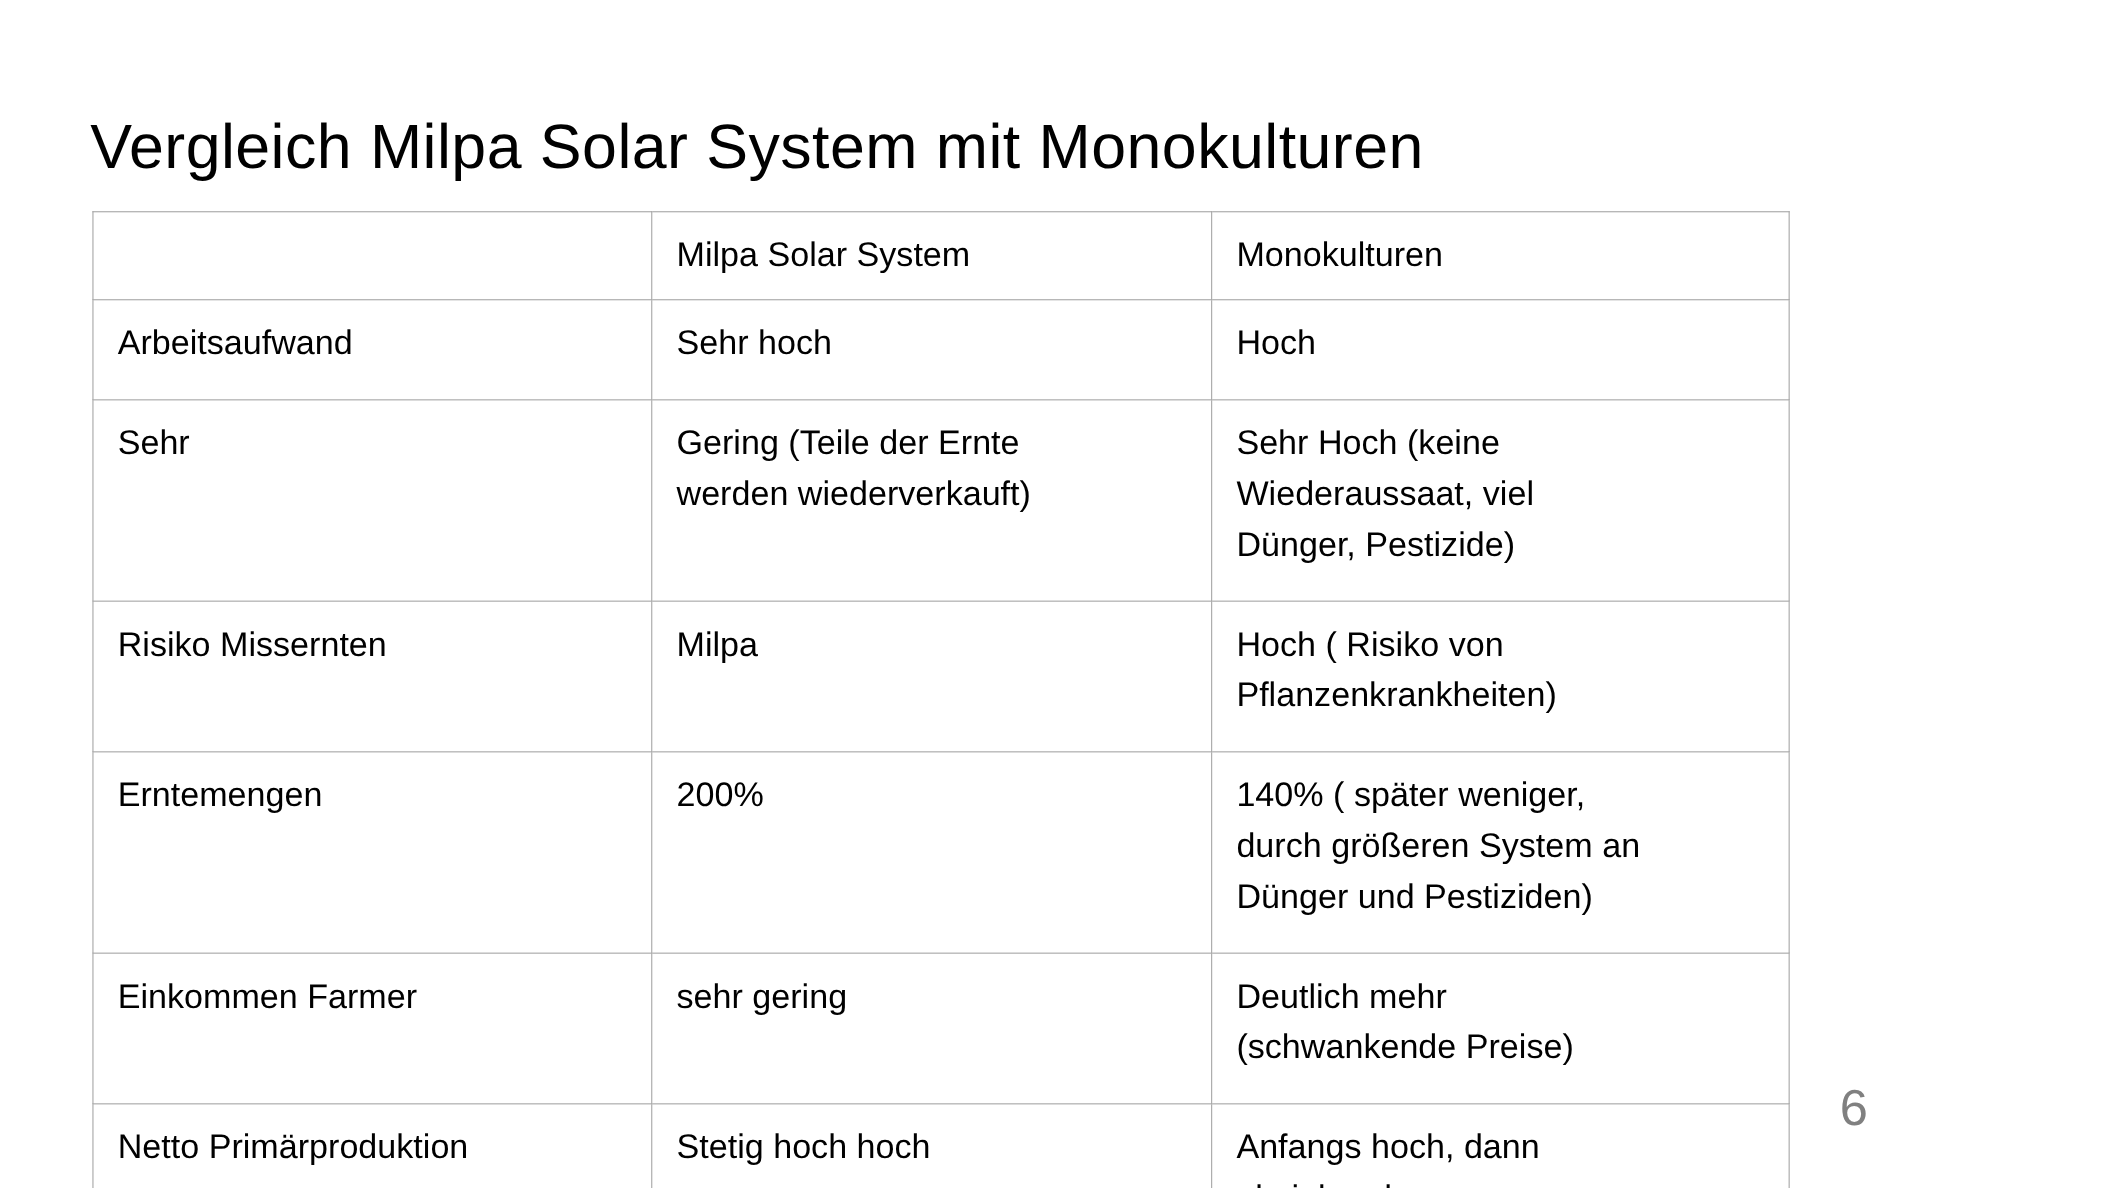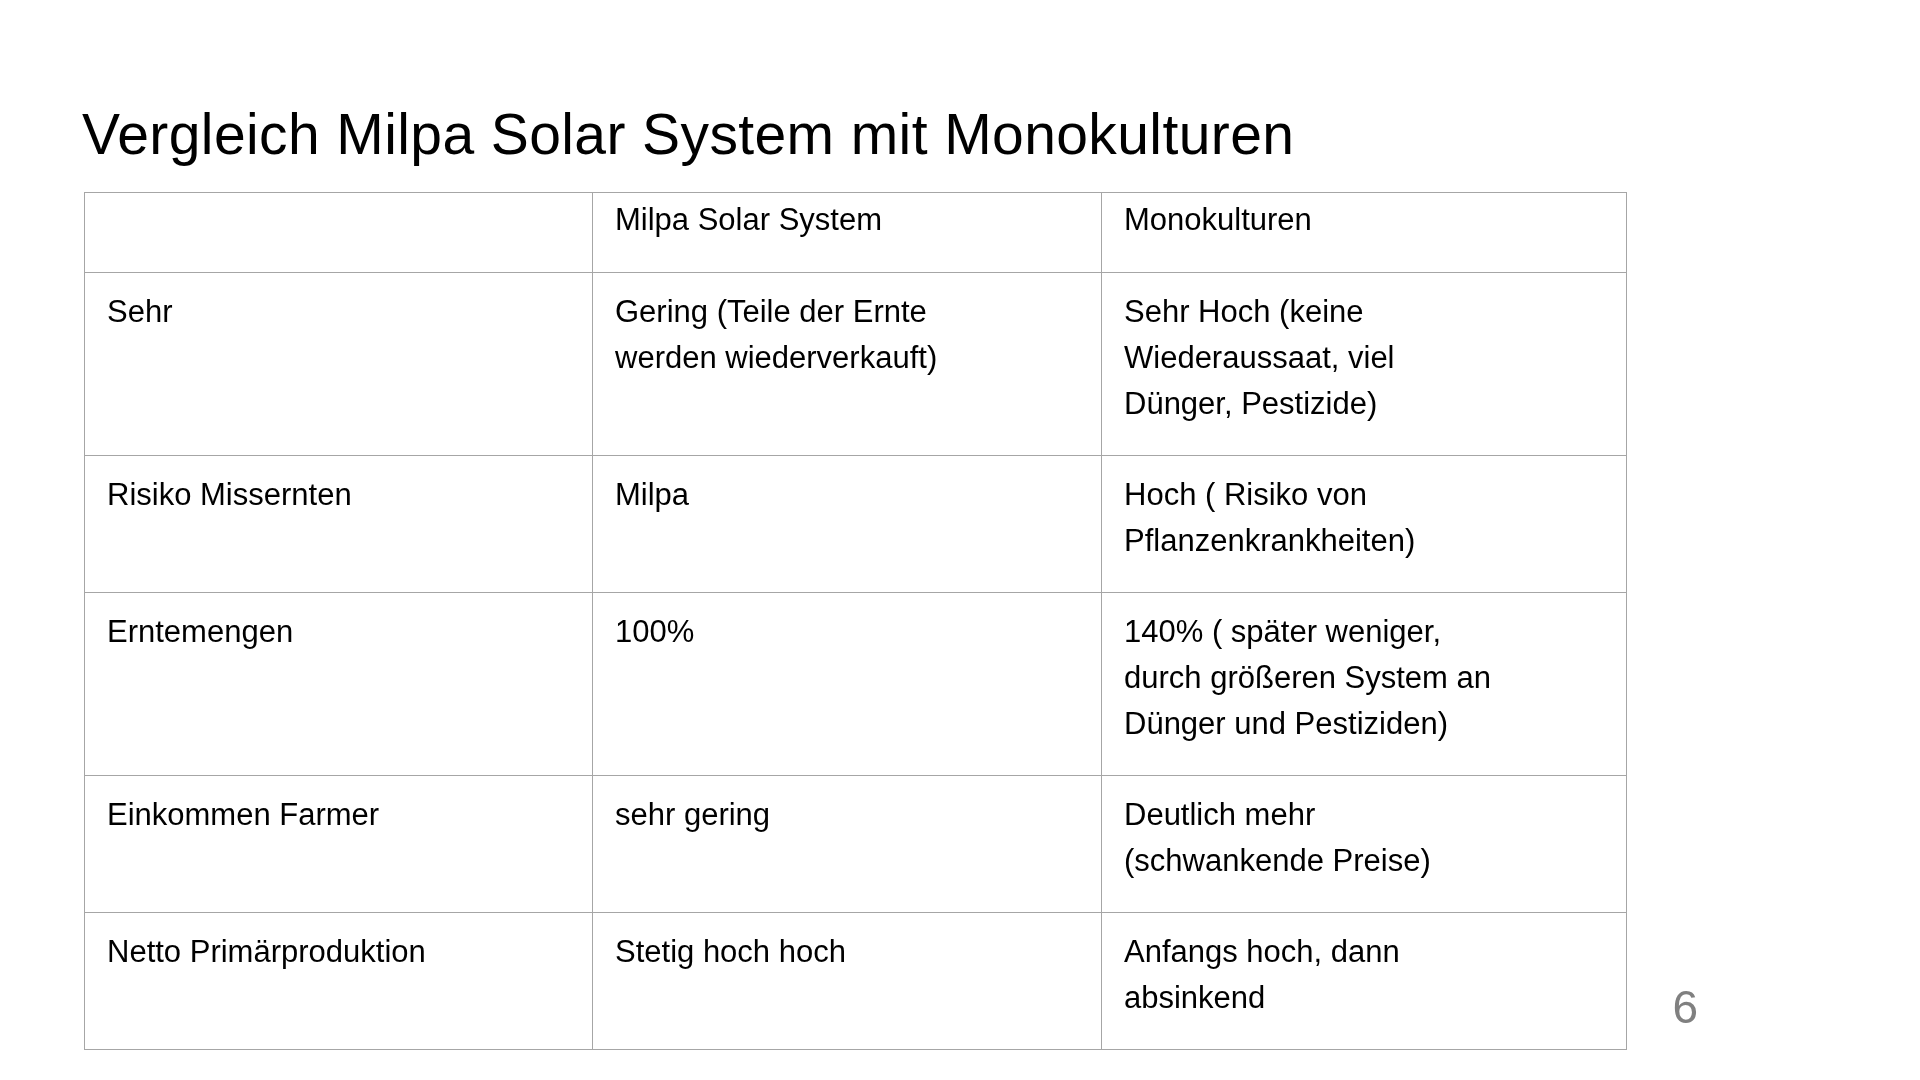--- a/index.html
+++ b/index.html
@@ -65,21 +65,21 @@
     font-size: 31px;
     line-height: 46px;
     font-weight: 400;
     padding: 21px 22px 20px 22px;
     color: #000000;
     background: #ffffff;
   }
 
   table.comparison thead th {
     height: 80px;
-    padding-top: 4px;
+    padding-top: 16px;
     padding-bottom: 14px;
   }
 
   table.comparison tbody td {
     padding-top: 16px;
     padding-bottom: 28px;
   }
 
   
   tr.r-head      th { height: 80px; }
@@ -118,20 +118,29 @@
       <thead>
         <tr class="r-head">
           <th></th>
           <th>Milpa Solar System</th>
           <th>Monokulturen</th>
         </tr>
       </thead>
 
       <tbody>
 
+        <tr class="r-single">
+          <td>Arbeitsaufwand</td>
+          <td>
+            <span class="cell-line">Sehr hoch</span>
+          </td>
+          <td>
+            <span class="cell-line">Hoch</span>
+          </td>
+        </tr>
 
         <tr class="r-three">
           <td>Sehr</td>
           <td>
             <span class="cell-line">Gering (Teile der Ernte</span>
             <span class="cell-line">werden wiederverkauft)</span>
           </td>
           <td>
             <span class="cell-line">Sehr Hoch (keine</span>
             <span class="cell-line">Wiederaussaat,  viel</span>
@@ -146,21 +155,21 @@
           </td>
           <td>
             <span class="cell-line">Hoch ( Risiko von</span>
             <span class="cell-line">Pflanzenkrankheiten)</span>
           </td>
         </tr>
 
         <tr class="r-three">
           <td>Erntemengen</td>
           <td>
-            <span class="cell-line">100%</span>
+            <span class="cell-line">200%</span>
           </td>
           <td>
             <span class="cell-line">140% ( später weniger,</span>
             <span class="cell-line">durch größeren System an</span>
             <span class="cell-line">Dünger und Pestiziden)</span>
           </td>
         </tr>
 
         <tr class="r-two">
           <td>Einkommen Farmer</td>

